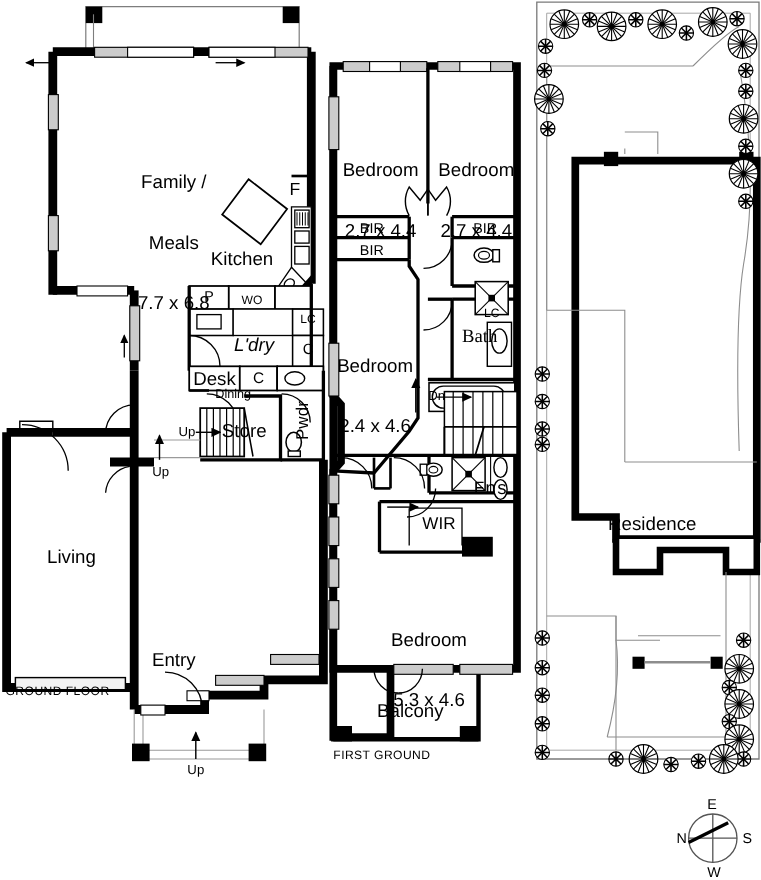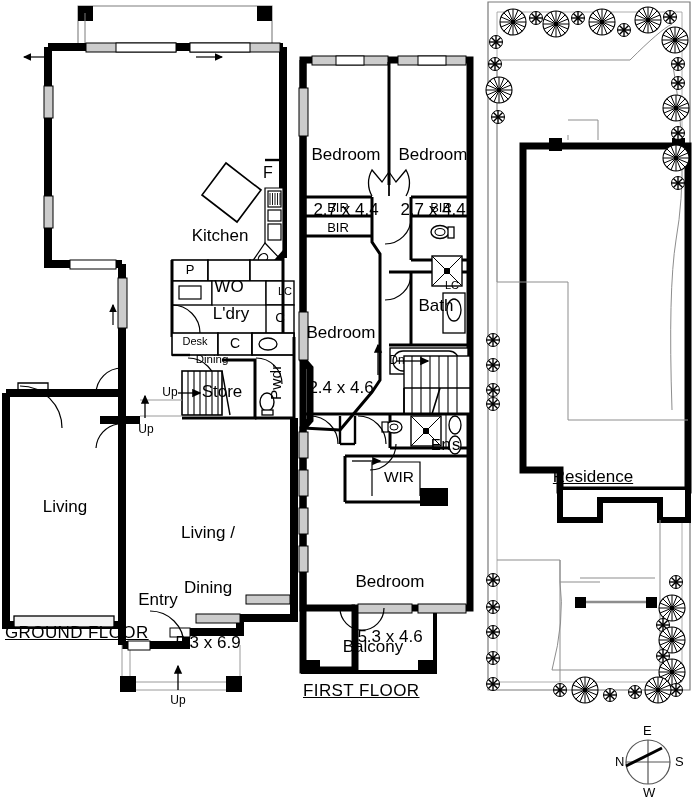--- a/index.html
+++ b/index.html
@@ -26,22 +26,22 @@
   .lbl{
     position:absolute;
     white-space:pre;
     line-height:1.08;
     color:#000;
     font-family:"Liberation Sans", sans-serif;
   }
   .room{ font-size:17px; text-align:center; }
   .room-sm{ font-size:15.5px; text-align:center; }
   .tiny{ font-size:11.5px; text-align:center; }
-  .tiny2{ font-size:10.5px; text-align:right; }
-  .floorlabel{ font-size:17px; letter-spacing:.4px;text-decoration:underline; }
+  .tiny2{ font-size:10.5px; text-align:center; }
+  .floorlabel{ font-size:11px; letter-spacing:.4px; }
   .compass-letter{ font-size:13px; }
   .vertical{
     transform:rotate(-90deg);
     transform-origin:left top;
   }
 </style>
 </head>
 <body>
 
 <div id="plan-root">
@@ -462,51 +462,51 @@
     </g>
 
     <g>
       <circle cx="648" cy="762" r="22" fill="#fff" stroke="#555" stroke-width="1.2"></circle>
       <line x1="648" y1="740" x2="648" y2="784" stroke="#555" stroke-width="1.2"></line>
       <line x1="626" y1="762" x2="670" y2="762" stroke="#555" stroke-width="1.2"></line>
       <line x1="626" y1="766" x2="662" y2="748" stroke="#000" stroke-width="3"></line>
     </g>
   </svg>
 
+  <div class="lbl room" style="left:98px; top:120px; width:120px;">
+    <div>Family /</div>
+    <div>Meals</div>
+    <div>7.7 x 6.8</div>
+  </div>
 
   <div class="lbl room" style="left:170px; top:227px; width:100px;">Kitchen</div>
 
   <div class="lbl tiny" style="left:258px; top:164px; width:20px; font-size:16px;">F</div>
 
   <div class="lbl tiny" style="left:176px; top:263px; width:28px; font-size:13px;">P</div>
-  <div class="lbl tiny" style="left:210px; top:278px; width:38px; font-size:17px;">WO</div>
+  <div class="lbl tiny" style="left:210px; top:268px; width:38px; font-size:11px;">WO</div>
   <div class="lbl tiny2" style="left:268px; top:286px; width:24px; font-size:11px;">LC</div>
   <div class="lbl tiny" style="left:268px; top:311px; width:24px; font-size:13.5px;">C</div>
 
-  <div class="lbl room" style="left:193px; top:305px; width:76px;">L'dry</div>
-
-  <div class="lbl tiny" style="left:173px; top:336px; width:44px; font-size:11px;">Desk</div>
+  <div class="lbl room" style="left:193px; top:305px; width:76px;font-style:italic;">L'dry</div>
+
+  <div class="lbl tiny" style="left:173px; top:336px; width:44px; font-size:17px;">Desk</div>
   <div class="lbl tiny" style="left:220px; top:336px; width:30px; font-size:14px;">C</div>
   <div class="lbl tiny" style="left:189px; top:353px; width:46px; font-size:11.5px;">Dining</div>
 
   <div class="lbl room" style="left:193px; top:383px; width:58px;">Store</div>
 
   <div class="lbl room-sm vertical" style="left:268px; top:400px; width:64px; text-align:left;">Pwdr</div>
 
   <div class="lbl tiny" style="left:158px; top:386px; width:24px; font-size:12px;">Up</div>
   <div class="lbl tiny" style="left:134px; top:423px; width:24px; font-size:12px;">Up</div>
   <div class="lbl tiny" style="left:166px; top:694px; width:24px; font-size:12px;">Up</div>
 
   <div class="lbl room" style="left:25px; top:498px; width:80px;">Living</div>
 
-  <div class="lbl room" style="left:150px; top:487px; width:116px;">
-    <div>Living /</div>
-    <div>Dining</div>
-    <div>5.3 x 6.9</div>
-  </div>
 
   <div class="lbl room" style="left:126px; top:591px; width:64px;">Entry</div>
 
   <div class="lbl floorlabel" style="left:5px; top:624px;">GROUND FLOOR</div>
 
   <div class="lbl room" style="left:305px; top:109px; width:82px;">
     <div>Bedroom</div>
     <div>2.7 x 4.4</div>
   </div>
 
@@ -517,38 +517,38 @@
 
   <div class="lbl tiny" style="left:308px; top:201px; width:60px; font-size:13px;">BIR</div>
   <div class="lbl tiny" style="left:308px; top:221px; width:60px; font-size:13px;">BIR</div>
   <div class="lbl tiny" style="left:414px; top:201px; width:54px; font-size:13px;">BIR</div>
 
   <div class="lbl room" style="left:301px; top:287px; width:80px;">
     <div>Bedroom</div>
     <div>2.4 x 4.6</div>
   </div>
 
-  <div class="lbl room" style="left:408px; top:297px; width:56px;">Bath</div>
+  <div class="lbl room" style="left:408px; top:297px; width:56px;font-family:Liberation Serif, serif;">Bath</div>
   <div class="lbl tiny2" style="left:435px; top:280px; width:24px; font-size:11px;">LC</div>
 
   <div class="lbl tiny" style="left:385px; top:354px; width:24px; font-size:12px;">Dn</div>
 
   <div class="lbl room" style="left:424px; top:437px; width:44px;font-family:Liberation Mono, monospace;">Ens</div>
 
   <div class="lbl room-sm" style="left:371px; top:469px; width:56px;text-align:center;">WIR</div>
 
   <div class="lbl room" style="left:340px; top:536px; width:100px;">
     <div>Bedroom</div>
     <div>5.3 x 4.6</div>
   </div>
 
   <div class="lbl room" style="left:333px; top:638px; width:80px;">Balcony</div>
 
-  <div class="lbl floorlabel" style="left:303px; top:682px;">FIRST FLOOR</div>
-
-  <div class="lbl room" style="left:533px; top:468px; width:120px;text-decoration:underline;">Residence</div>
+  <div class="lbl floorlabel" style="left:303px; top:682px;">FIRST GROUND</div>
+
+  <div class="lbl room" style="left:533px; top:468px; width:120px;">Residence</div>
 
   <div class="lbl compass-letter" style="left:643px; top:724px;">E</div>
   <div class="lbl compass-letter" style="left:675px; top:755px;">S</div>
   <div class="lbl compass-letter" style="left:643px; top:786px;">W</div>
   <div class="lbl compass-letter" style="left:615px; top:755px;">N</div>
 
 </div>
 
 </body></html>

